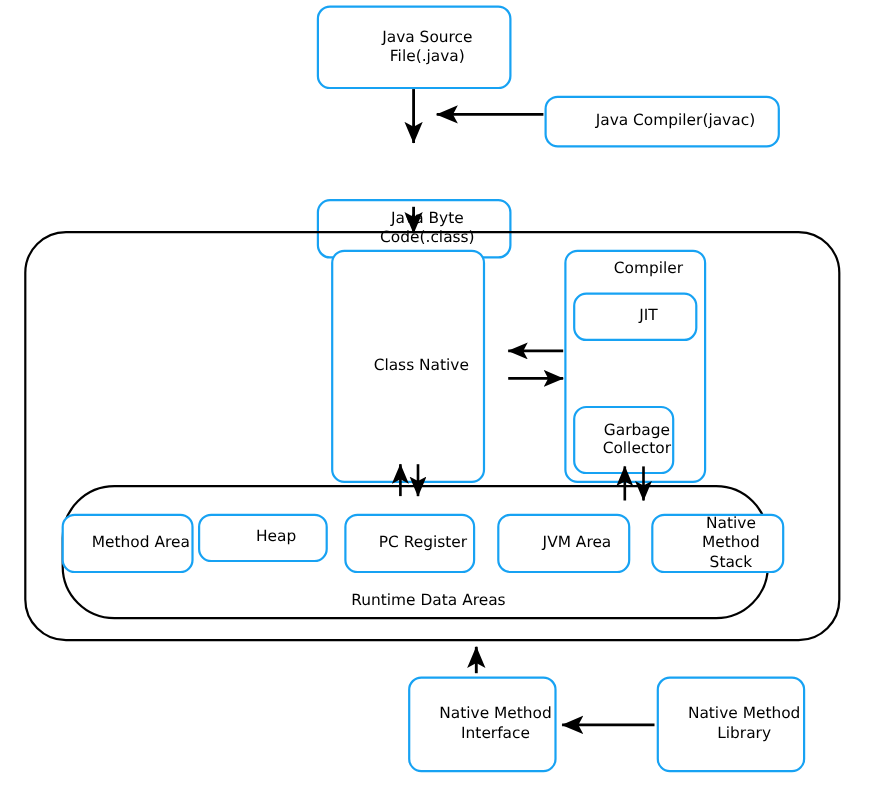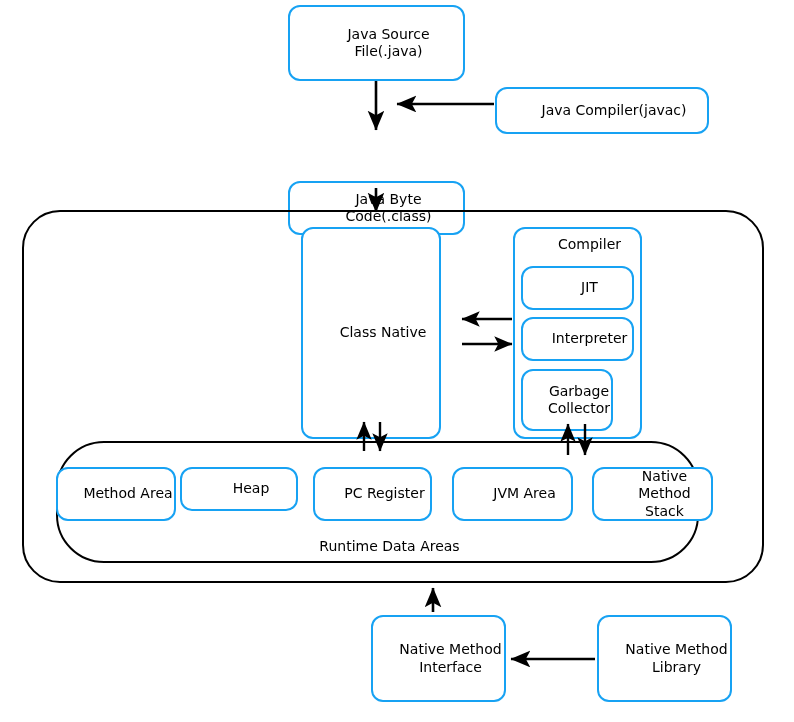--- a/index.html
+++ b/index.html
@@ -86,23 +86,20 @@
   </div>
 
   <div class="node blue-box label-top" style="left:513px; top:227px; width:129px; height:212px;">
     <span>Compiler</span>
   </div>
 
   <div class="node blue-box" style="left:521px; top:266px; width:113px; height:44px;">
     <span>JIT</span>
   </div>
 
-  <div class="node blue-box" style="left:521px; top:317px; width:113px; height:44px;">
-    <span>Interpreter</span>
-  </div>
 
   <div class="node blue-box" style="left:521px; top:369px; width:92px; height:62px;">
     <span>Garbage
 Collector</span>
   </div>
 
   <div class="node black-box label-bottom" style="left:56px; top:441px; width:643px; height:122px; border-radius:48px;">
     <span>Runtime Data Areas</span>
   </div>
 

